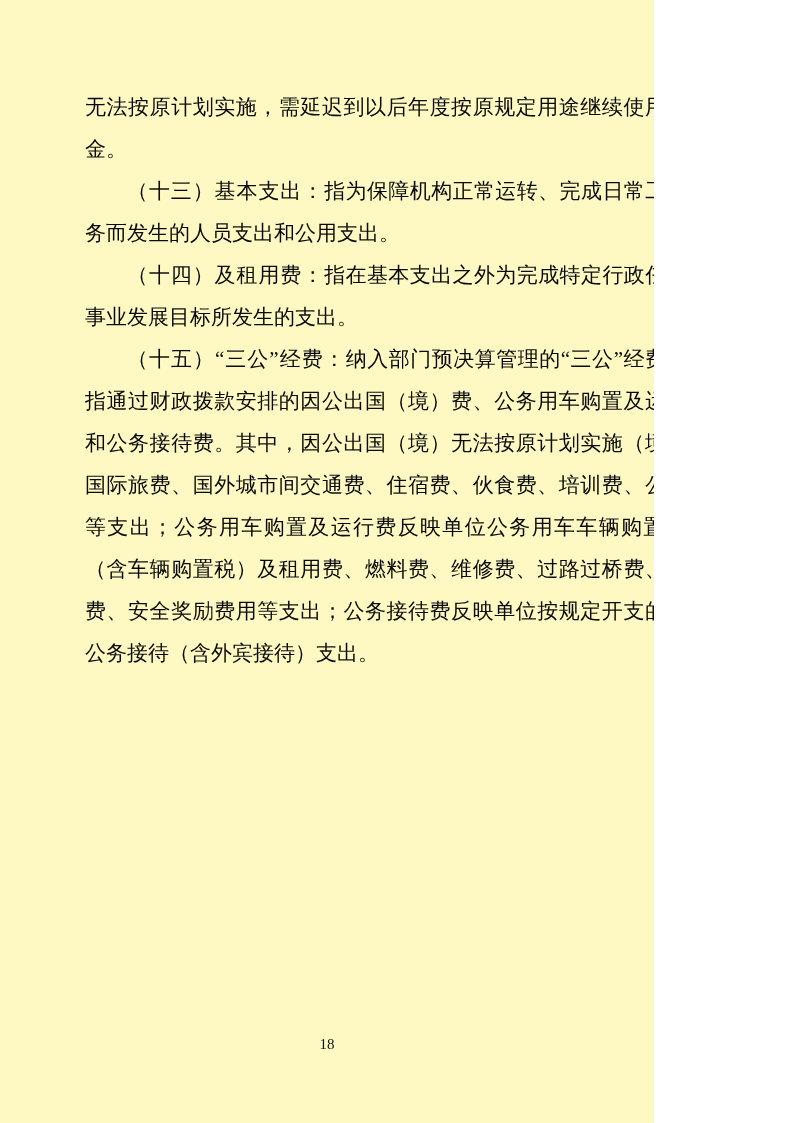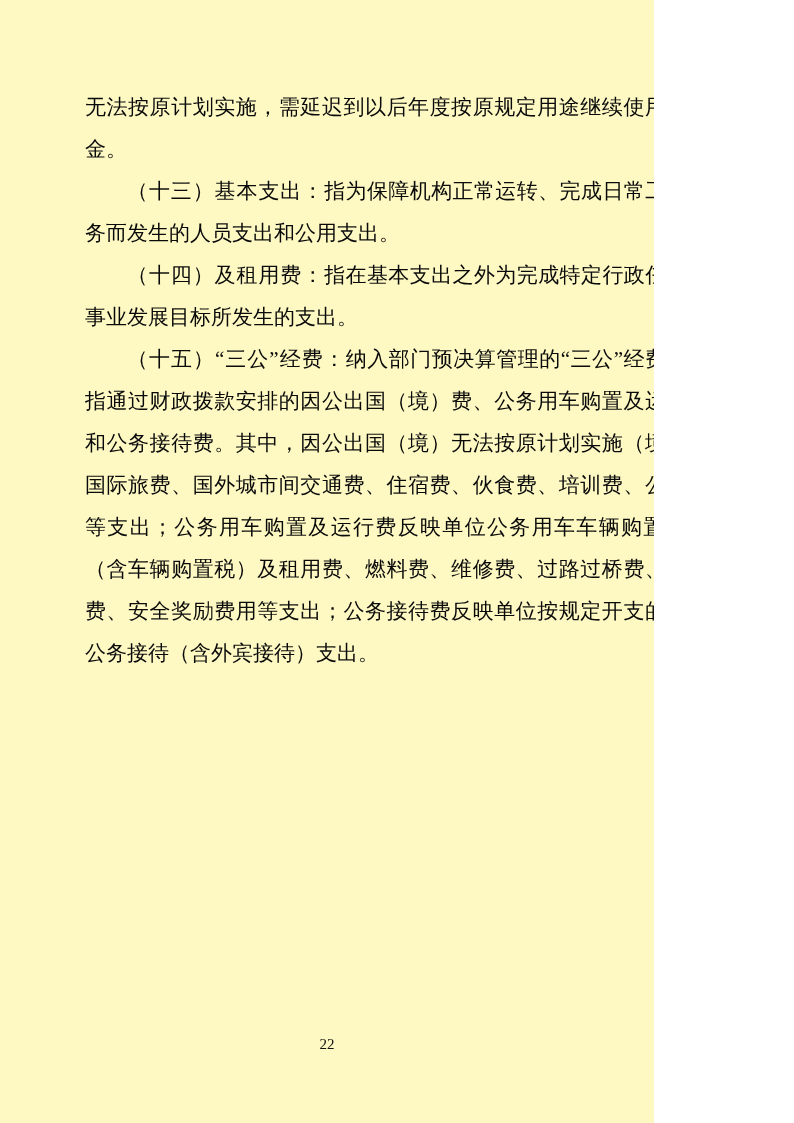--- a/index.html
+++ b/index.html
@@ -55,14 +55,14 @@
   <div class="content">
     <p class="para no-indent"><span class="lead"></span><span>无法按原计划实施，需延迟到以后年度按原规定用途继续使用的资金。</span></p>
 
     <p class="para"><span class="lead">（十三）基本支出：</span><span>指为保障机构正常运转、完成日常工作任务而发生的人员支出和公用支出。</span></p>
 
     <p class="para"><span class="lead">（十四）及租用费：</span><span>指在基本支出之外为完成特定行政任务和事业发展目标所发生的支出。</span></p>
 
     <p class="para"><span class="lead">（十五）“三公”经费：</span><span>纳入部门预决算管理的“三公”经费，是指通过财政拨款安排的因公出国（境）费、公务用车购置及运行费和公务接待费。其中，因公出国（境）无法按原计划实施（境）的国际旅费、国外城市间交通费、住宿费、伙食费、培训费、公杂费等支出；公务用车购置及运行费反映单位公务用车车辆购置支出（含车辆购置税）及租用费、燃料费、维修费、过路过桥费、保险费、安全奖励费用等支出；公务接待费反映单位按规定开支的各类公务接待（含外宾接待）支出。</span></p>
   </div>
 
-  <div class="page-number">22</div>
+  <div class="page-number">18</div>
 </div>
 
 </body></html>

